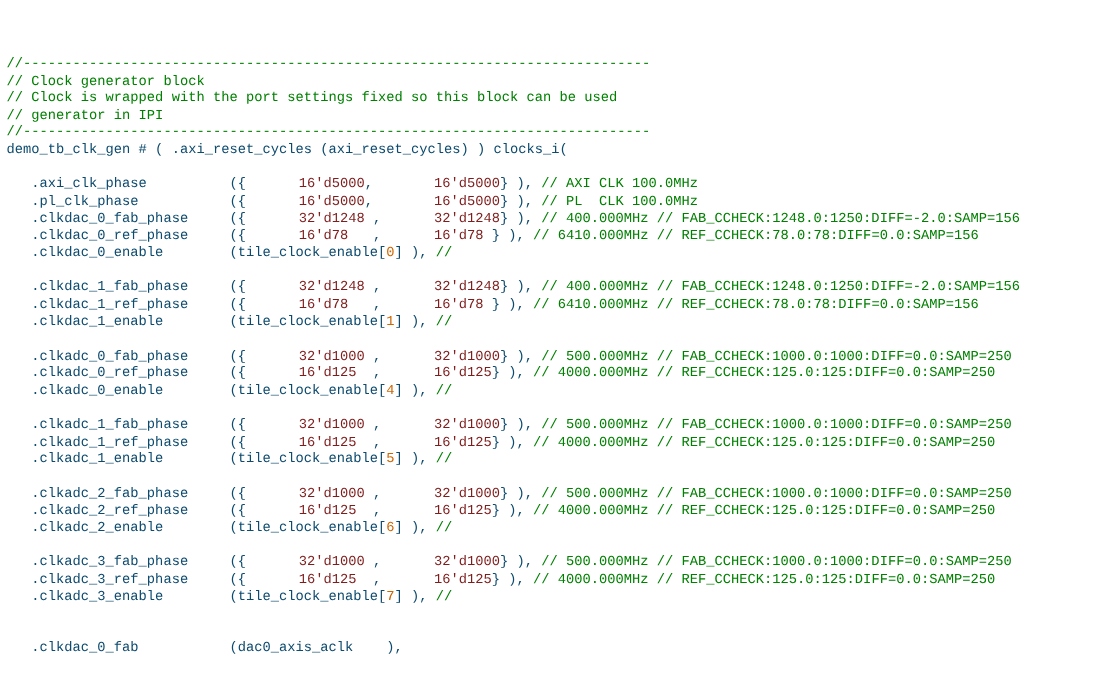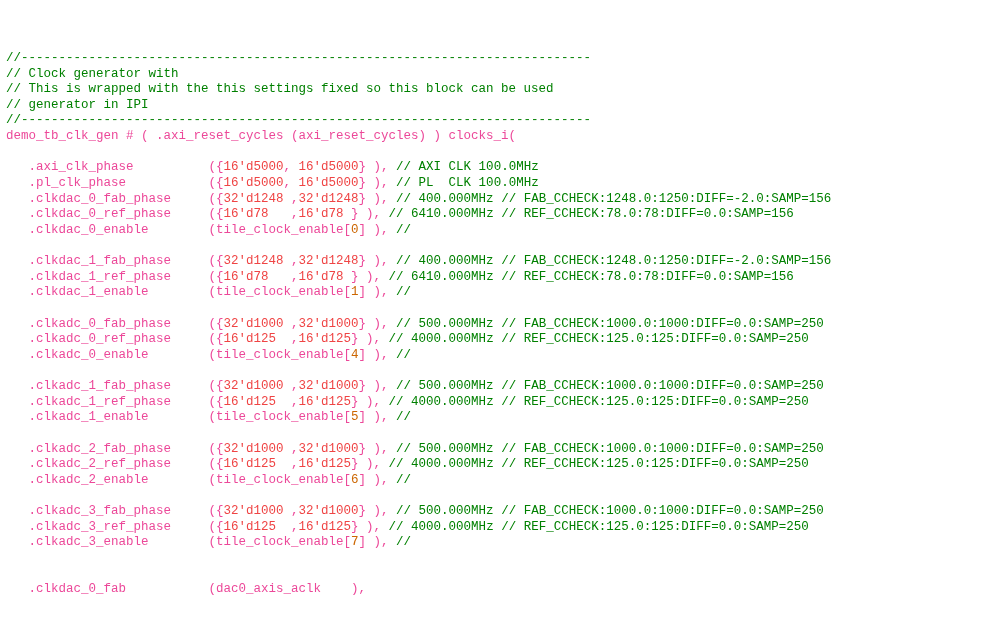--- a/index.html
+++ b/index.html
@@ -6,31 +6,31 @@
     margin: 0;
     padding: 4px 6px;
     font-family: "Courier New", Courier, monospace;
     font-size: 12.5px;
     line-height: 1.25;
     background: #fff;
     white-space: pre;
     color: #000;
   }
   .cmt { color: #008000; }   
-  .num { color: #ef4444; }   
+  .num { color: #7f1d1d; margin-left: 48px; }   
   .idx { color: #cc6600; }   
-  .kw  { color: #ec4899; }
+  .kw  { color: #0c4a6e; }
 </style>
 </head>
 <body>
 
 
 <div id="code"><span class="cmt">//----------------------------------------------------------------------------</span>
-<span class="cmt">// Clock generator with</span>
-<span class="cmt">// This is wrapped with the this settings fixed so this block can be used</span>
+<span class="cmt">// Clock generator block</span>
+<span class="cmt">// Clock is wrapped with the port settings fixed so this block can be used</span>
 <span class="cmt">// generator in IPI</span>
 <span class="cmt">//----------------------------------------------------------------------------</span>
 <span class="kw">demo_tb_clk_gen # ( .axi_reset_cycles (axi_reset_cycles) ) clocks_i(</span>
 
 <span class="kw">   .axi_clk_phase          ({</span><span class="num">16'd5000</span><span class="kw">, </span><span class="num">16'd5000</span><span class="kw">} ), </span><span class="cmt">// AXI CLK 100.0MHz</span>
 <span class="kw">   .pl_clk_phase           ({</span><span class="num">16'd5000</span><span class="kw">, </span><span class="num">16'd5000</span><span class="kw">} ), </span><span class="cmt">// PL  CLK 100.0MHz</span>
 <span class="kw">   .clkdac_0_fab_phase     ({</span><span class="num">32'd1248</span><span class="kw"> ,</span><span class="num">32'd1248</span><span class="kw">} ), </span><span class="cmt">// 400.000MHz // FAB_CCHECK:1248.0:1250:DIFF=-2.0:SAMP=156</span>
 <span class="kw">   .clkdac_0_ref_phase     ({</span><span class="num">16'd78  </span><span class="kw"> ,</span><span class="num">16'd78 </span><span class="kw">} ), </span><span class="cmt">// 6410.000MHz // REF_CCHECK:78.0:78:DIFF=0.0:SAMP=156</span>
 <span class="kw">   .clkdac_0_enable        (tile_clock_enable[</span><span class="idx">0</span><span class="kw">] ), </span><span class="cmt">//</span>
 

